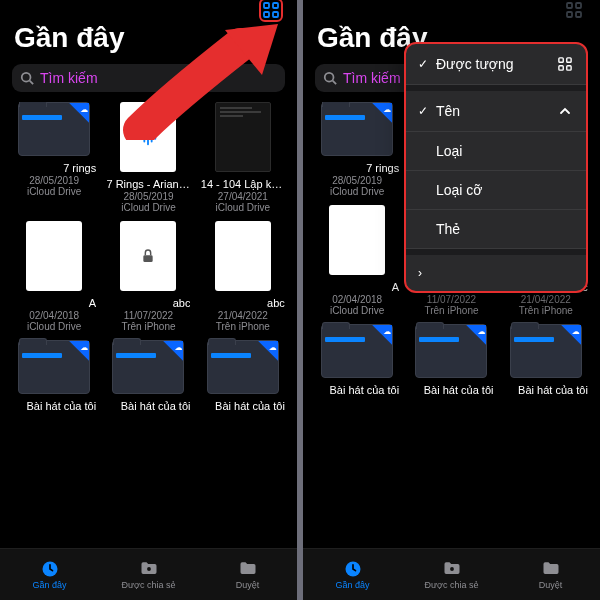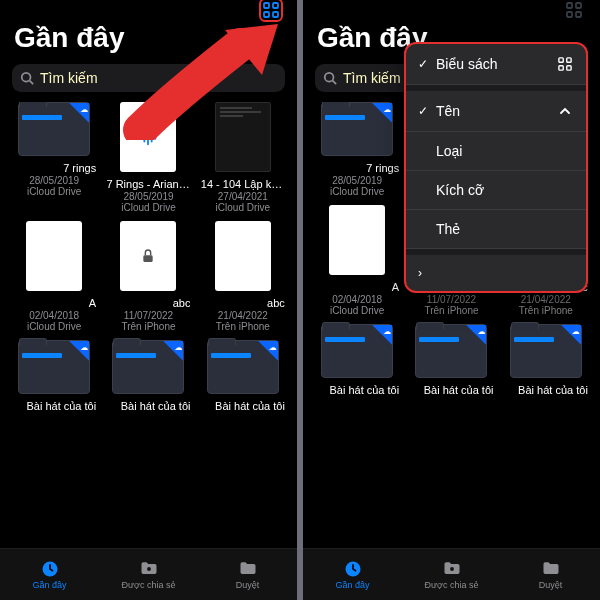--- a/index.html
+++ b/index.html
@@ -2,21 +2,21 @@
 <html><head>
 <meta charset="utf-8">
 <style>
   * { margin: 0; padding: 0; box-sizing: border-box; font-family: -apple-system, BlinkMacSystemFont, "Segoe UI", sans-serif; }
   body { background: #6d6e7a; display: flex; gap: 6px; padding: 0; width: 600px; height: 600px; overflow: hidden; }
   .phone { flex: 1; background: #000; position: relative; overflow: hidden; display: flex; flex-direction: column; }
   .topbar { height: 20px; display: flex; justify-content: flex-end; align-items: center; padding: 0 14px; }
   .view-toggle { width: 24px; height: 24px; display: flex; align-items: center; justify-content: center; color: #0a84ff; }
   .view-toggle.hl { border: 2px solid #e52e2e; border-radius: 6px; }
   .title { color: #fff; font-size: 28px; font-weight: 700; padding: 2px 14px 6px; }
-  .search { margin: 4px 12px 10px; background: #1c1c1e; border-radius: 9px; display: flex; align-items: center; padding: 6px 8px; color: #fef9c3; font-size: 14px; }
+  .search { margin: 4px 12px 10px; background: #1c1c1e; border-radius: 9px; display: flex; align-items: center; padding: 6px 8px; color: #d946ef; font-size: 14px; }
   .search svg { margin-right: 6px; flex-shrink: 0; }
   .grid { flex: 1; padding: 0 10px; display: grid; grid-template-columns: repeat(3,1fr); gap: 8px 6px; align-content: start; overflow: hidden; }
   .item { display: flex; flex-direction: column; align-items: center; text-align: center; }
   .thumb { width: 72px; height: 54px; border-radius: 4px; position: relative; margin-bottom: 6px; }
   .thumb.folder { background: #2a2f3b; border: 1px solid #3a3f4b; }
   .thumb.folder::before { content: ""; position: absolute; left: 0; top: -3px; width: 26px; height: 6px; background: #2a2f3b; border-radius: 3px 3px 0 0; border: 1px solid #3a3f4b; border-bottom: none; }
   .ribbon { position: absolute; top: 0; right: 0; width: 28px; height: 28px; overflow: hidden; }
   .ribbon::before { content: ""; position: absolute; top: -14px; right: -14px; width: 28px; height: 28px; background: #0a66ff; transform: rotate(45deg); }
   .cloud { position: absolute; top: 0; right: 0; font-size: 8px; color: #fff; z-index: 1; line-height: 11px; transform: translate(-1px,1px); }
   .label-strip { position: absolute; left: 3px; top: 12px; width: 40px; height: 5px; background: #0a84ff; border-radius: 1px; }
@@ -278,21 +278,21 @@
       <svg width="22" height="20" viewBox="0 0 24 24" fill="currentColor">
           <path d="M3 6a2 2 0 0 1 2-2h4l2 2h8a2 2 0 0 1 2 2v8a2 2 0 0 1-2 2H5a2 2 0 0 1-2-2z"></path>
         </svg>
       <span>Duyệt</span>
     </div>
   </div>
 
   <div class="menu">
     <div class="mrow">
       <span class="chk">✓</span>
-      <span>Biểu sách</span>
+      <span>Được tượng</span>
       <span class="ri">
           <svg width="14" height="14" viewBox="0 0 16 16" fill="none" stroke="#fff" stroke-width="1.6">
             <rect x="1" y="1" width="5" height="5" rx="1"></rect>
             <rect x="10" y="1" width="5" height="5" rx="1"></rect>
             <rect x="1" y="10" width="5" height="5" rx="1"></rect>
             <rect x="10" y="10" width="5" height="5" rx="1"></rect>
           </svg>
         </span>
     </div>
     <div class="mrow msection">
@@ -303,21 +303,21 @@
             <polyline points="2,8 6,4 10,8"></polyline>
           </svg>
         </span>
     </div>
     <div class="mrow">
         <span class="chk"></span>
         <span>Loại</span>
       </div>
     <div class="mrow">
         <span class="chk"></span>
-        <span>Kích cỡ</span>
+        <span>Loại cỡ</span>
       </div>
     <div class="mrow">
         <span class="chk"></span>
         <span>Thẻ</span>
       </div>
     <div class="mrow msection">
       <span class="chk">›</span>
     </div>
   </div>
 </div>

